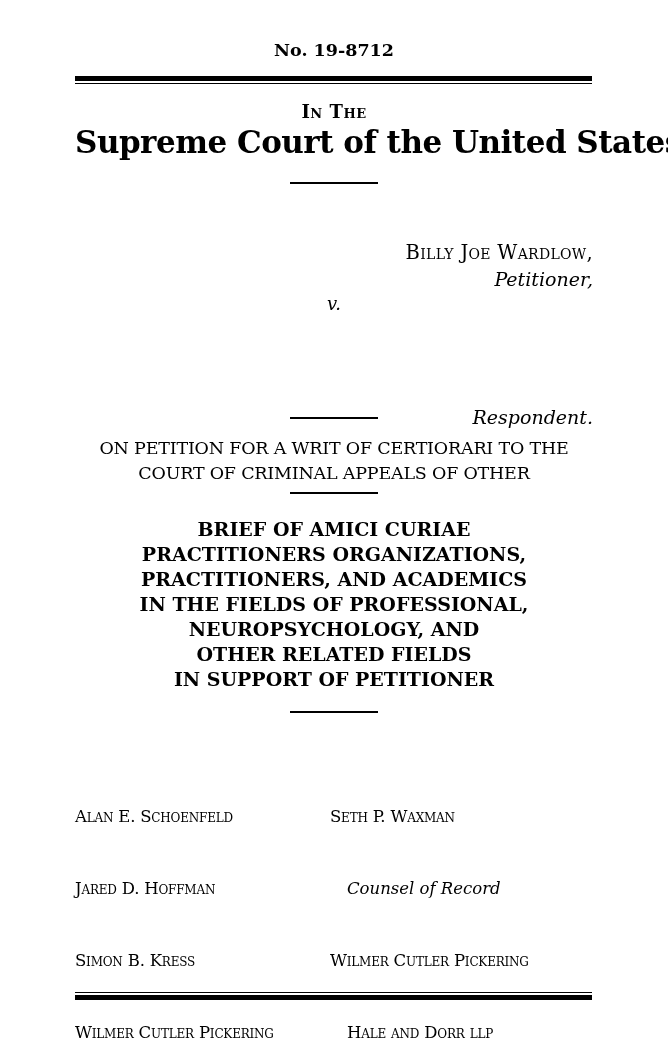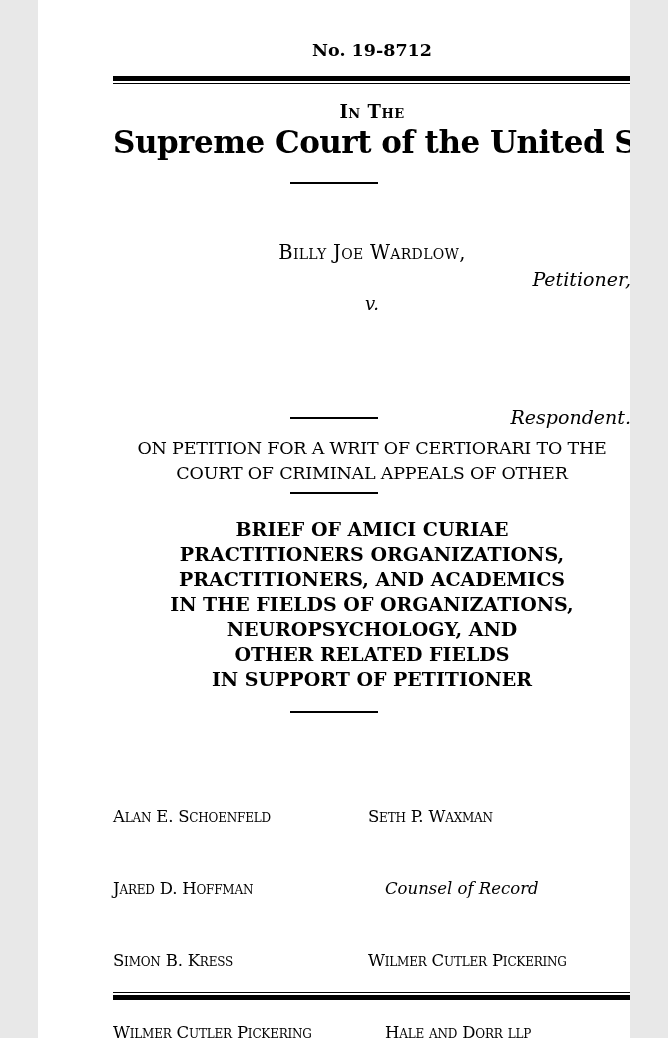--- a/index.html
+++ b/index.html
@@ -3,21 +3,21 @@
 <meta charset="utf-8">
 <title>Brief Cover</title>
 <style>
   html, body {
     margin: 0;
     padding: 0;
     background: #e8e8e8;
   }
   .page {
     position: relative;
-    width: 592px;
+    width: 668px;
     height: 1038px;
     margin: 0 auto;
     background: #ffffff;
     color: #000000;
     font-family: "DejaVu Serif", "Liberation Serif", serif;
     overflow: hidden;
   }
   .abs { position: absolute; }
   .center-col {
     left: 75px;
@@ -62,21 +62,21 @@
     font-weight: bold;
     letter-spacing: -0.5px;
     white-space: nowrap;
   }
 
   .party {
     font-variant: small-caps;
     font-size: 19.5px;
     letter-spacing: 0.3px;
   }
-  .petitioner-name { top: 241px; }
+  .petitioner-name { top: 241px; text-align: right; }
   .respondent-name { top: 341px; }
   .role {
     font-style: italic;
     font-size: 19px;
     text-align: right;
   }
   .petitioner-role { top: 268px; }
   .respondent-role { top: 366px; margin-top: 40px; }
   .versus {
     top: 293px;
@@ -142,21 +142,21 @@
     <div>ON PETITION FOR A WRIT OF CERTIORARI TO THE</div>
     <div>COURT OF CRIMINAL APPEALS OF OTHER</div>
   </div>
 
   <div class="abs short-rule" style="top:492px"></div>
 
   <div class="abs center-col brief-title">
     <div>BRIEF OF AMICI CURIAE</div>
     <div>PRACTITIONERS ORGANIZATIONS,</div>
     <div>PRACTITIONERS, AND ACADEMICS</div>
-    <div>IN THE FIELDS OF ORGANIZATIONS,</div>
+    <div>IN THE FIELDS OF PROFESSIONAL,</div>
     <div>NEUROPSYCHOLOGY, AND</div>
     <div>OTHER RELATED FIELDS</div>
     <div>IN SUPPORT OF PETITIONER</div>
   </div>
 
   <div class="abs short-rule" style="top:711px"></div>
 
   <div class="abs counsel-col counsel-left">
     <div class="sc">Alan E. Schoenfeld</div>
     <div class="sc">Jared D. Hoffman</div>

